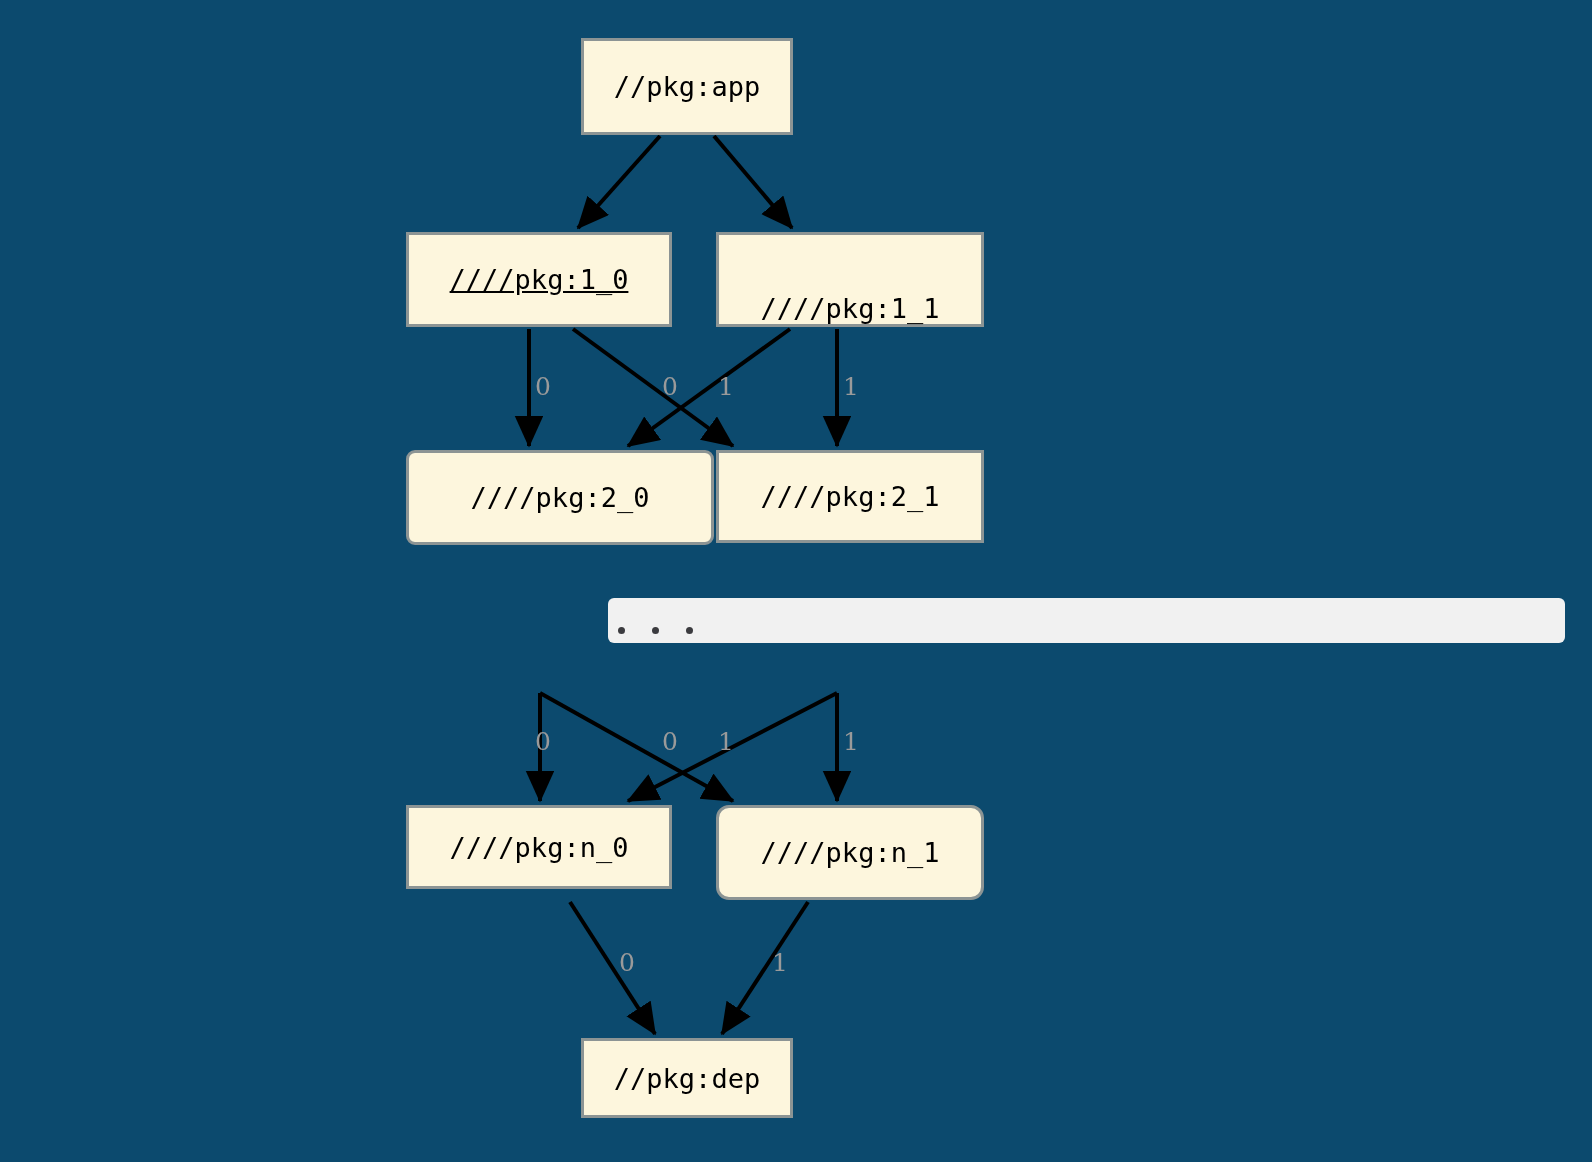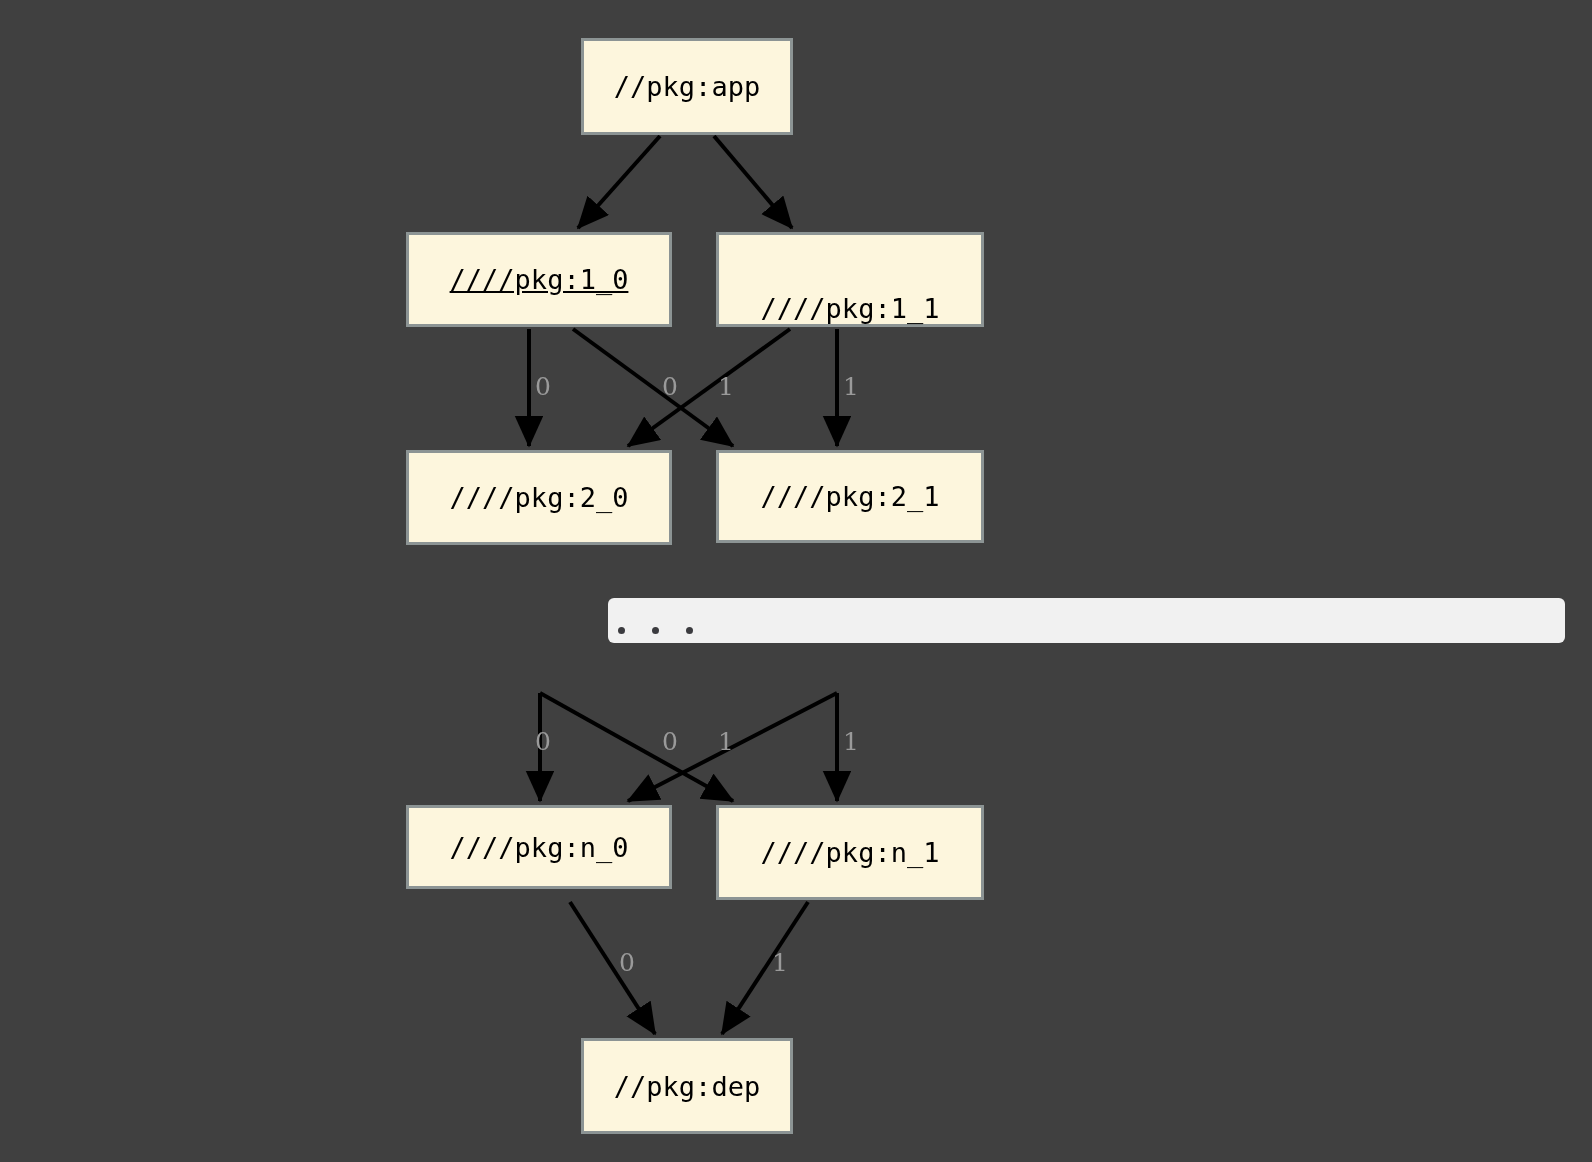--- a/index.html
+++ b/index.html
@@ -8,21 +8,21 @@
     padding: 0;
     background: #ffffff;
   }
   body {
     font-family: "DejaVu Sans Mono", "Liberation Mono", monospace;
   }
   #canvas {
     position: relative;
     width: 1592px;
     height: 1162px;
-    background: #404040;
+    background: #0c4a6e;
     overflow: hidden;
   }
   svg.graph-layer {
     position: absolute;
     top: 0;
     left: 0;
     width: 1592px;
     height: 1162px;
   }
   .node-box {
@@ -101,33 +101,33 @@
   <div id="nodes-group">
       <div class="node-box" style="left: 581px; top: 38px; width: 212px; height: 97px; background: rgb(253, 246, 221); border-color: rgb(140, 148, 148);">
         <span class="node-label">//pkg:app</span>
       </div>
       <div class="node-box" style="left: 406px; top: 232px; width: 266px; height: 95px; background: rgb(253, 246, 221); border-color: rgb(140, 148, 148); text-decoration: underline;">
         <span class="node-label">////pkg:1_0</span>
       </div>
       <div class="node-box" style="left: 716px; top: 232px; width: 268px; height: 95px; background: rgb(253, 246, 221); border-color: rgb(140, 148, 148); align-items: flex-end;">
         <span class="node-label">////pkg:1_1</span>
       </div>
-      <div class="node-box" style="left: 406px; top: 450px; width: 266px; height: 95px; background: rgb(253, 246, 221); border-color: rgb(140, 148, 148);">
+      <div class="node-box" style="left: 406px; top: 450px; width: 308px; height: 95px; background: rgb(253, 246, 221); border-color: rgb(140, 148, 148); border-radius: 9px;">
         <span class="node-label">////pkg:2_0</span>
       </div>
       <div class="node-box" style="left: 716px; top: 450px; width: 268px; height: 93px; background: rgb(253, 246, 221); border-color: rgb(140, 148, 148);">
         <span class="node-label">////pkg:2_1</span>
       </div>
       <div class="node-box" style="left: 406px; top: 805px; width: 266px; height: 84px; background: rgb(253, 246, 221); border-color: rgb(140, 148, 148);">
         <span class="node-label">////pkg:n_0</span>
       </div>
-      <div class="node-box" style="left: 716px; top: 805px; width: 268px; height: 95px; background: rgb(253, 246, 221); border-color: rgb(140, 148, 148);">
+      <div class="node-box" style="left: 716px; top: 805px; width: 268px; height: 95px; background: rgb(253, 246, 221); border-color: rgb(140, 148, 148); border-radius: 13px;">
         <span class="node-label">////pkg:n_1</span>
       </div>
-      <div class="node-box" style="left: 581px; top: 1038px; width: 212px; height: 96px; background: rgb(253, 246, 221); border-color: rgb(140, 148, 148);">
+      <div class="node-box" style="left: 581px; top: 1038px; width: 212px; height: 80px; background: rgb(253, 246, 221); border-color: rgb(140, 148, 148);">
         <span class="node-label">//pkg:dep</span>
       </div>
     </div>
 
   <div id="edge-labels-group">
       <div class="edge-label" style="left: 535px; top: 372px; color: rgb(154, 154, 154);">0</div>
       <div class="edge-label" style="left: 662px; top: 372px; color: rgb(154, 154, 154);">0</div>
       <div class="edge-label" style="left: 718px; top: 372px; color: rgb(154, 154, 154);">1</div>
       <div class="edge-label" style="left: 843px; top: 372px; color: rgb(154, 154, 154);">1</div>
       <div class="edge-label" style="left: 535px; top: 727px; color: rgb(154, 154, 154);">0</div>

